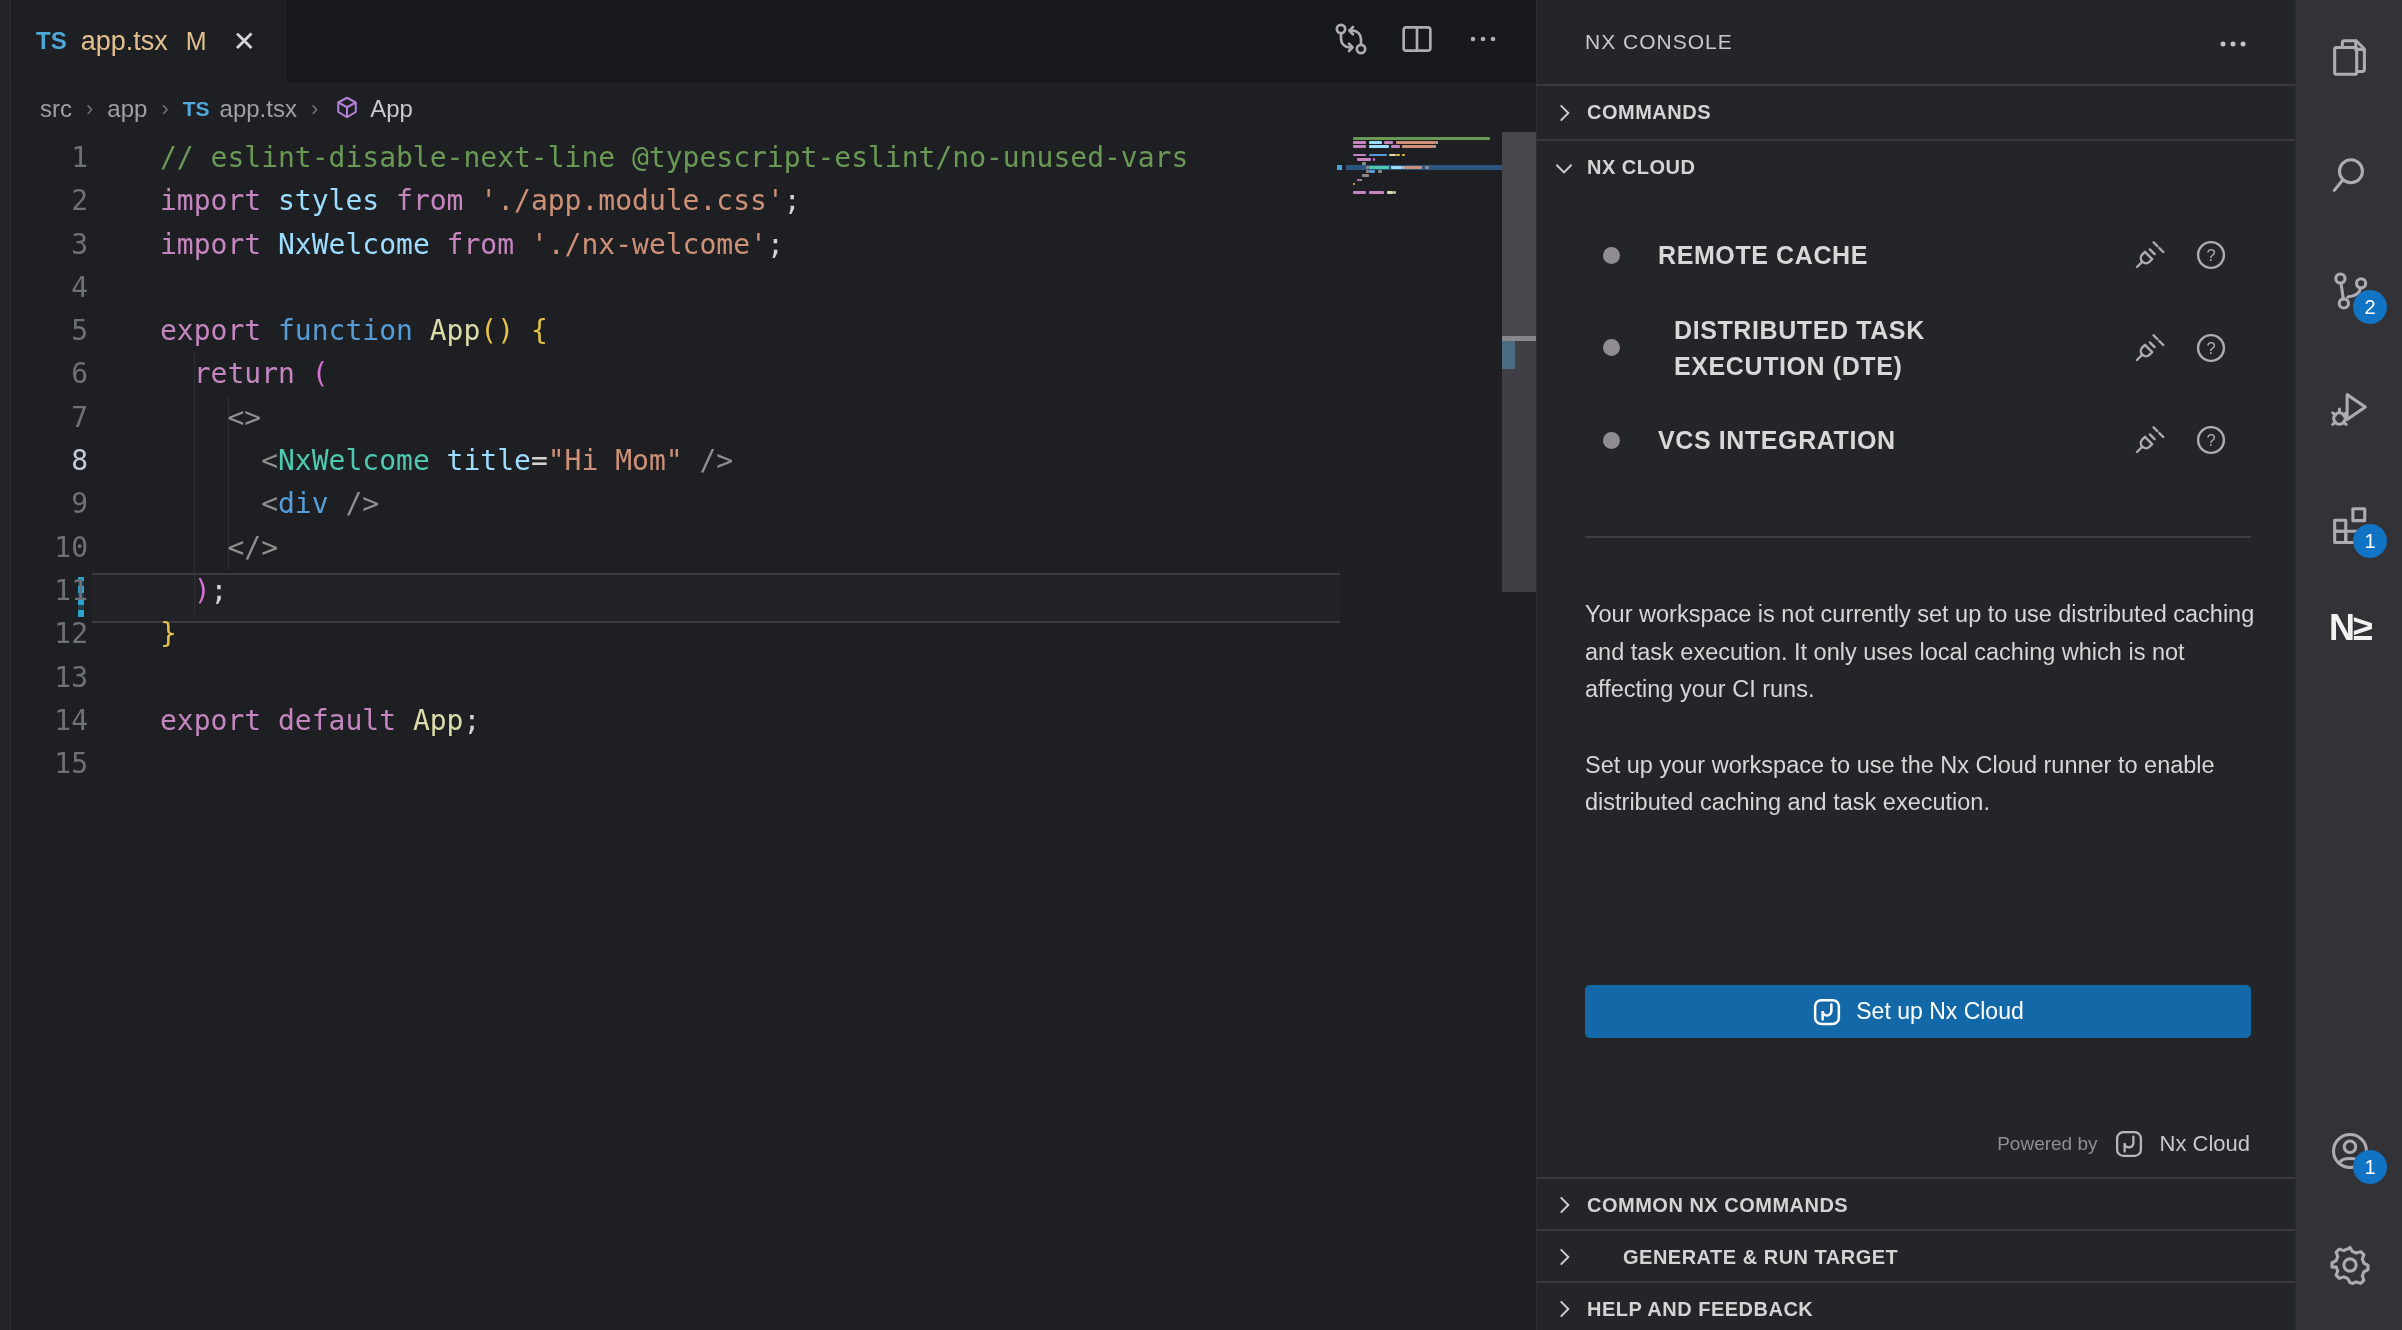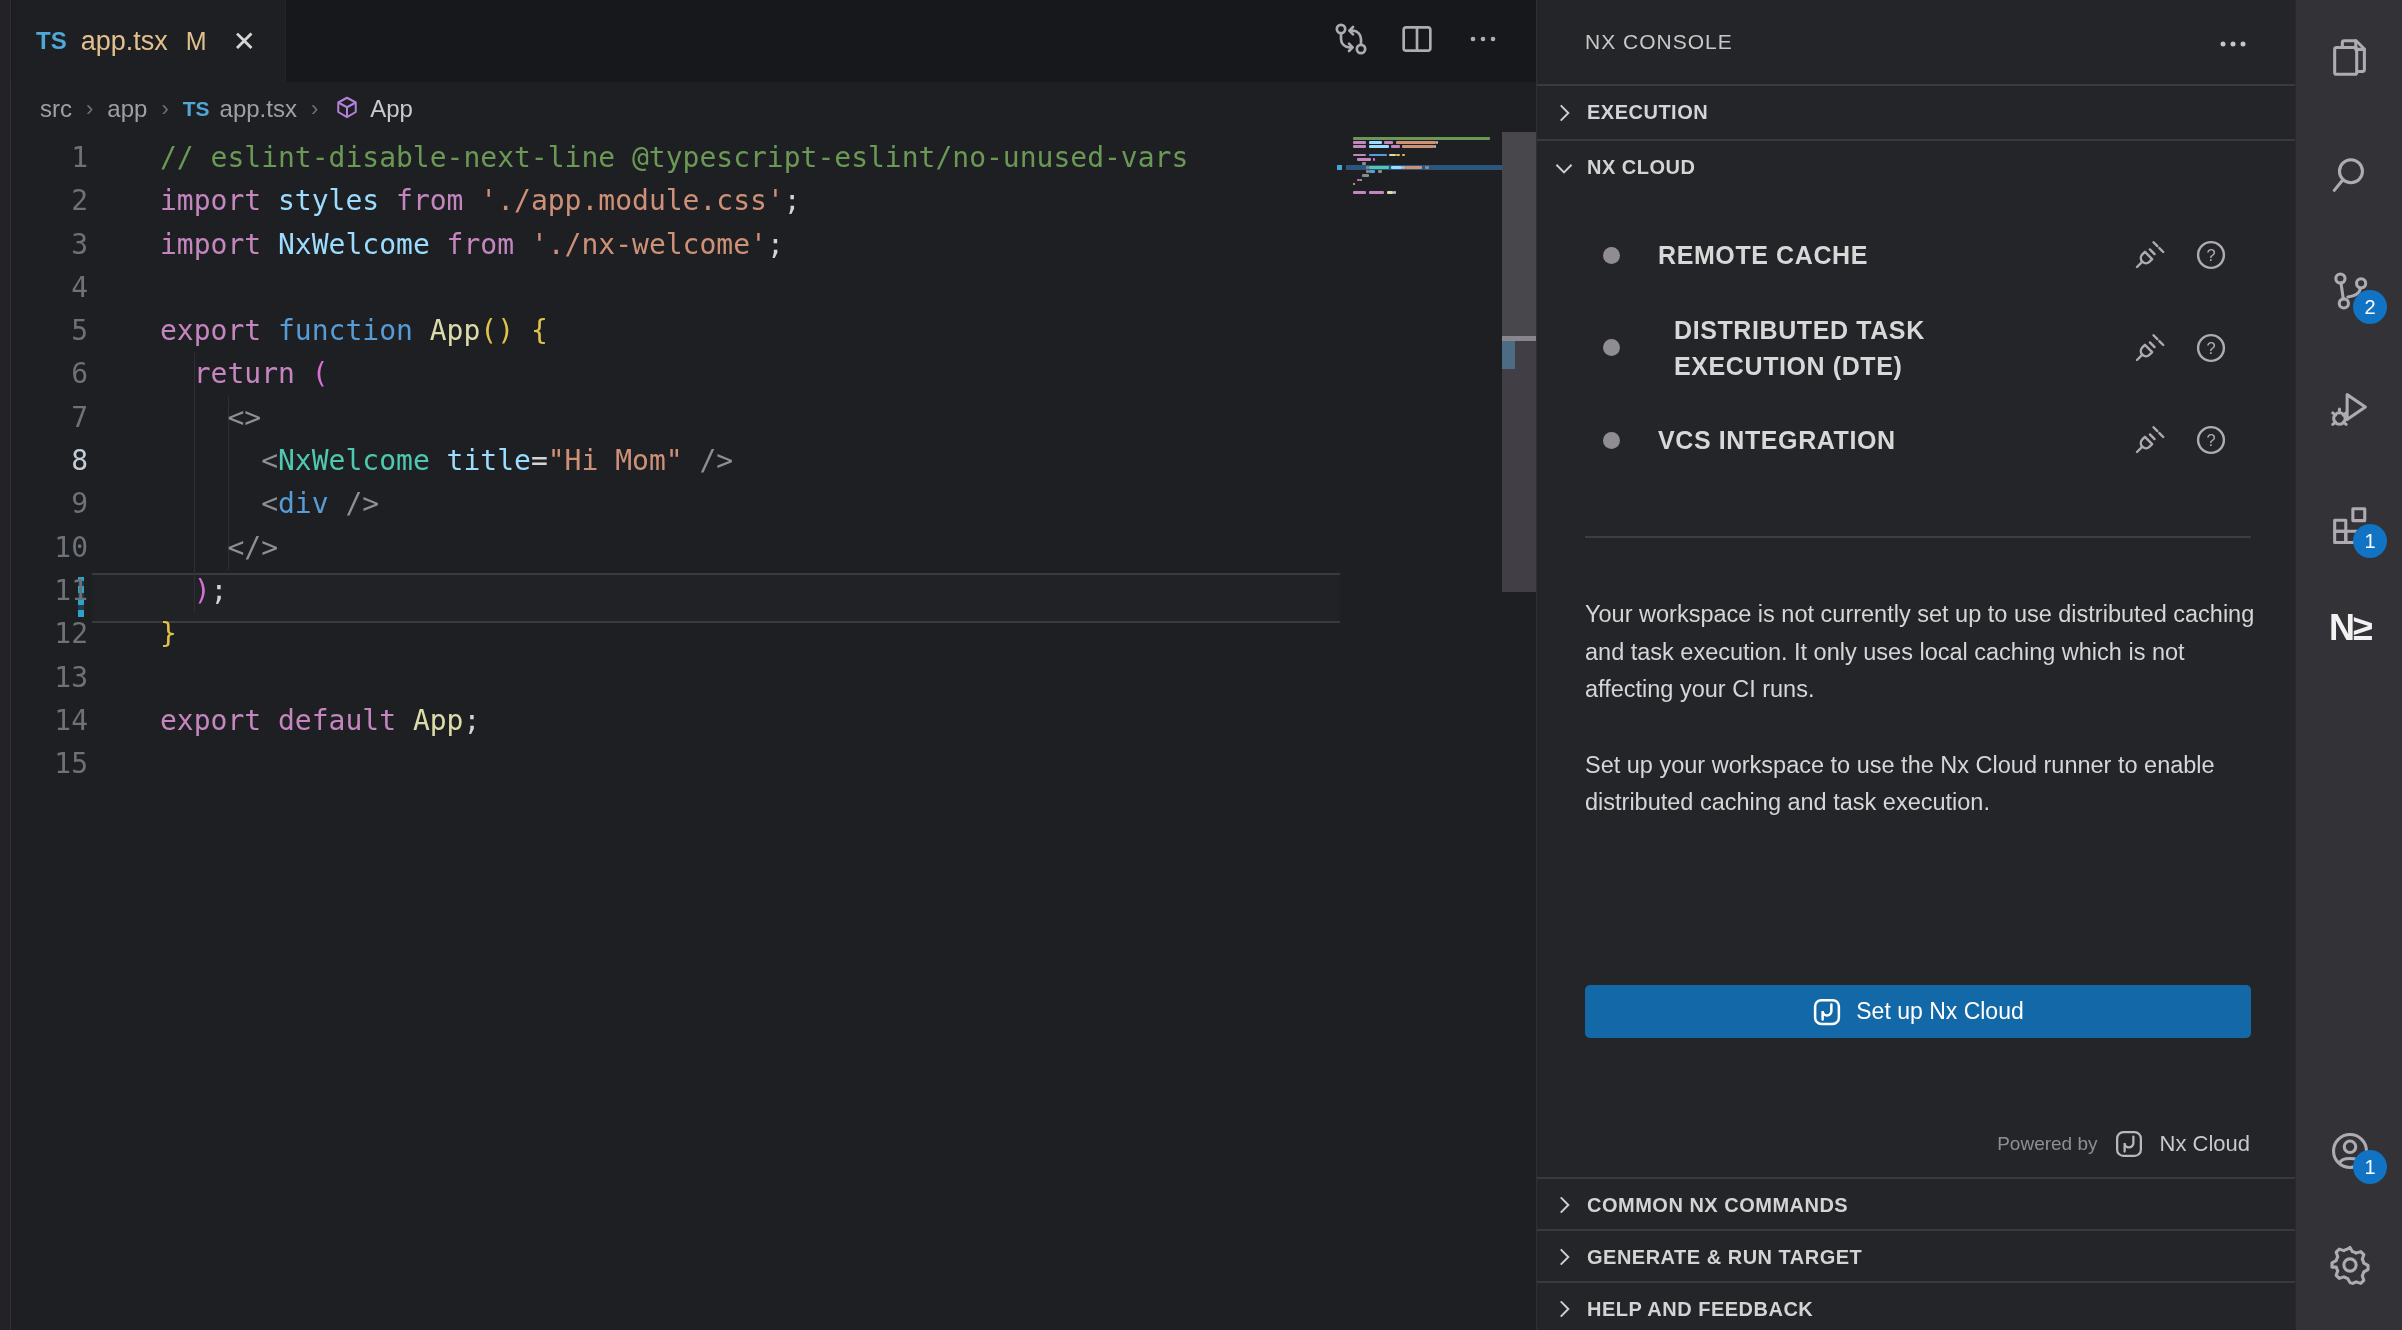--- a/index.html
+++ b/index.html
@@ -82,21 +82,21 @@
 
   #setup-btn{position:absolute;left:48px;top:985px;width:666px;height:53px;background:#1369A8;
              border:none;border-radius:5px;display:flex;align-items:center;justify-content:center;
              gap:14px;color:#ffffff;font-size:23px;font-family:"Liberation Sans",sans-serif;cursor:pointer;}
   #powered{position:absolute;right:45px;top:1118px;height:52px;display:flex;align-items:center;gap:16px;}
   #powered .pby{font-size:19px;color:#8f8f93;}
   #powered .pbrand{font-size:22px;color:#c9c9cd;}
 
   .bsec{position:absolute;left:0;width:100%;height:52px;display:flex;align-items:center;
         border-top:2px solid #39393e;cursor:pointer;}
-  #bsec-0{top:1177px;} #bsec-1{top:1229px;} #bsec-2{top:1281px;}
+  #bsec-0{top:1177px;} #bsec-1{top:1229px;gap:36px;} #bsec-2{top:1281px;}
 
   
   #activity{position:absolute;left:2295px;top:0;width:107px;height:1330px;background:#333237;
             border-left:1px solid #2a292e;box-sizing:border-box;}
   .act-item{position:absolute;left:31px;width:46px;height:46px;cursor:pointer;}
   .badge{position:absolute;right:-14px;bottom:-10px;width:34px;height:34px;border-radius:50%;
          background:#1173C4;color:#fff;font-size:20px;display:flex;align-items:center;justify-content:center;}
   #act-nx{color:#f2f2f2;font-weight:bold;font-size:36px;letter-spacing:-2px;font-family:"Liberation Sans",sans-serif;}
 </style>
 </head>
@@ -237,21 +237,21 @@
           <circle cx="12" cy="12" r="1.5" fill="#c6c6c6" stroke="none"></circle>
           <circle cx="18" cy="12" r="1.5" fill="#c6c6c6" stroke="none"></circle>
         </svg>
       </span>
     </div>
 
     <div class="sec-row" id="sec-projects">
       <svg class="sec-chev" viewBox="0 0 24 24" style="stroke:#cfcfcf;fill:none;stroke-width:1.8">
           <path d="M9 5l7 7-7 7"></path>
         </svg>
-      <span class="sec-label">EXECUTION</span>
+      <span class="sec-label">COMMANDS</span>
     </div>
     <div class="sec-row" id="sec-nxcloud">
       <svg class="sec-chev" viewBox="0 0 24 24" style="stroke:#cfcfcf;fill:none;stroke-width:1.8">
           <path d="M5 9l7 7 7-7"></path>
         </svg>
       <span class="sec-label">NX CLOUD</span>
     </div>
 
     <div id="cloud-content">
       <div class="citem" id="ci-0">

